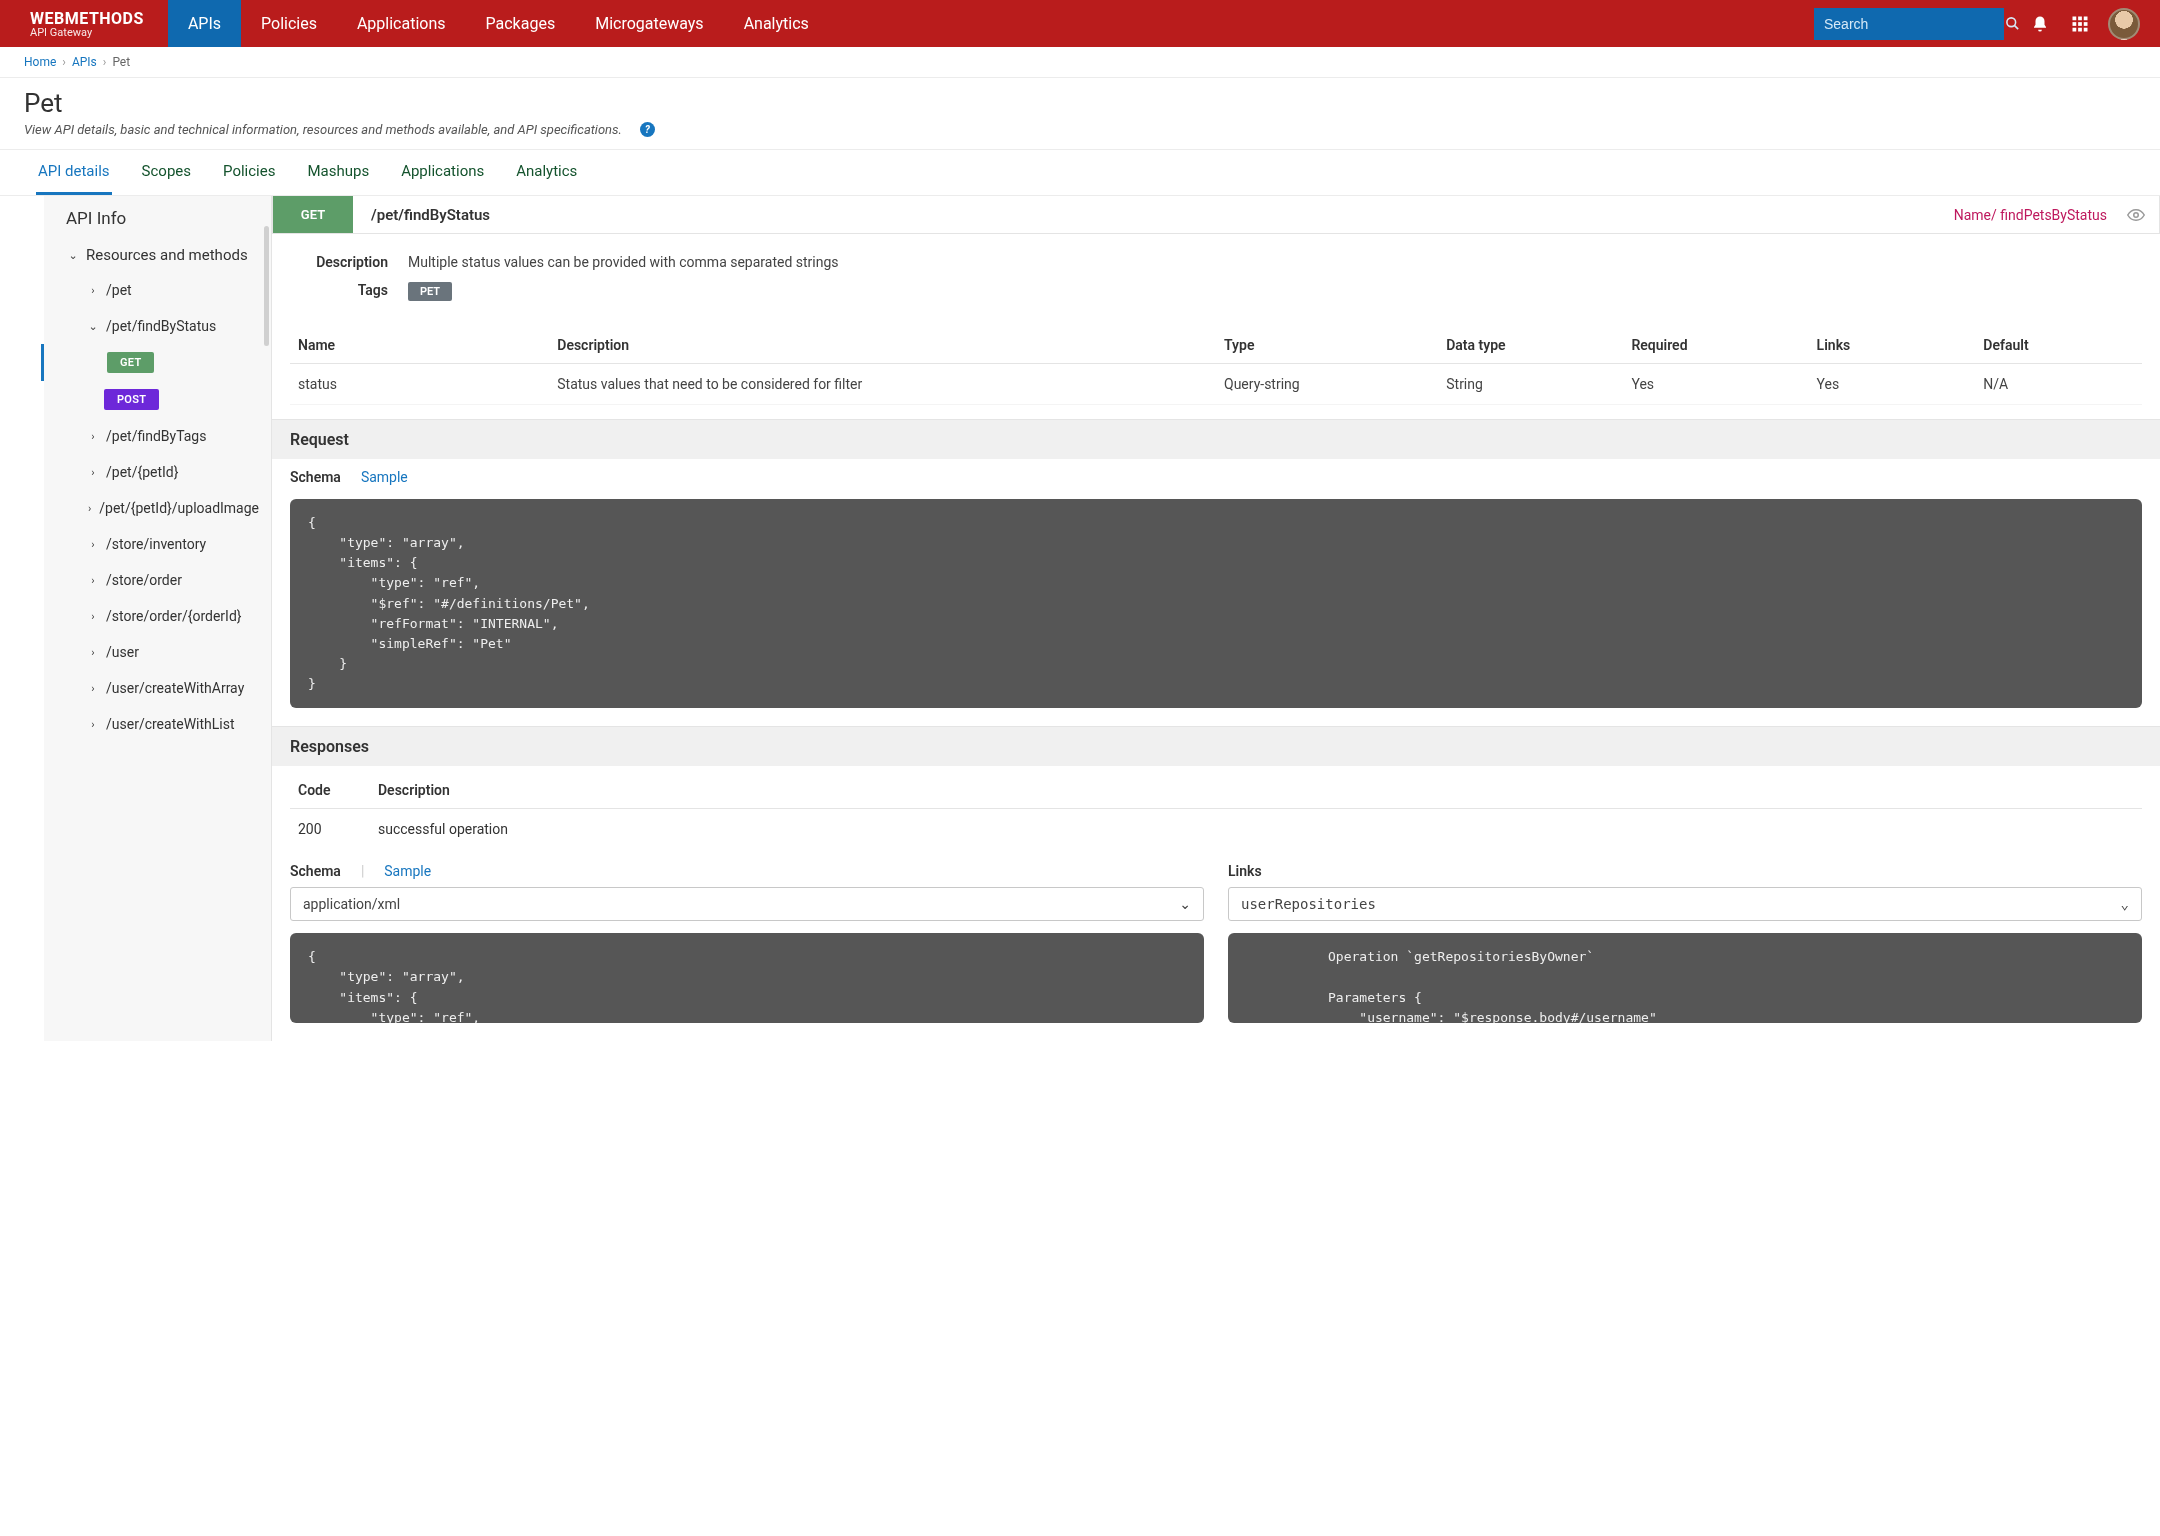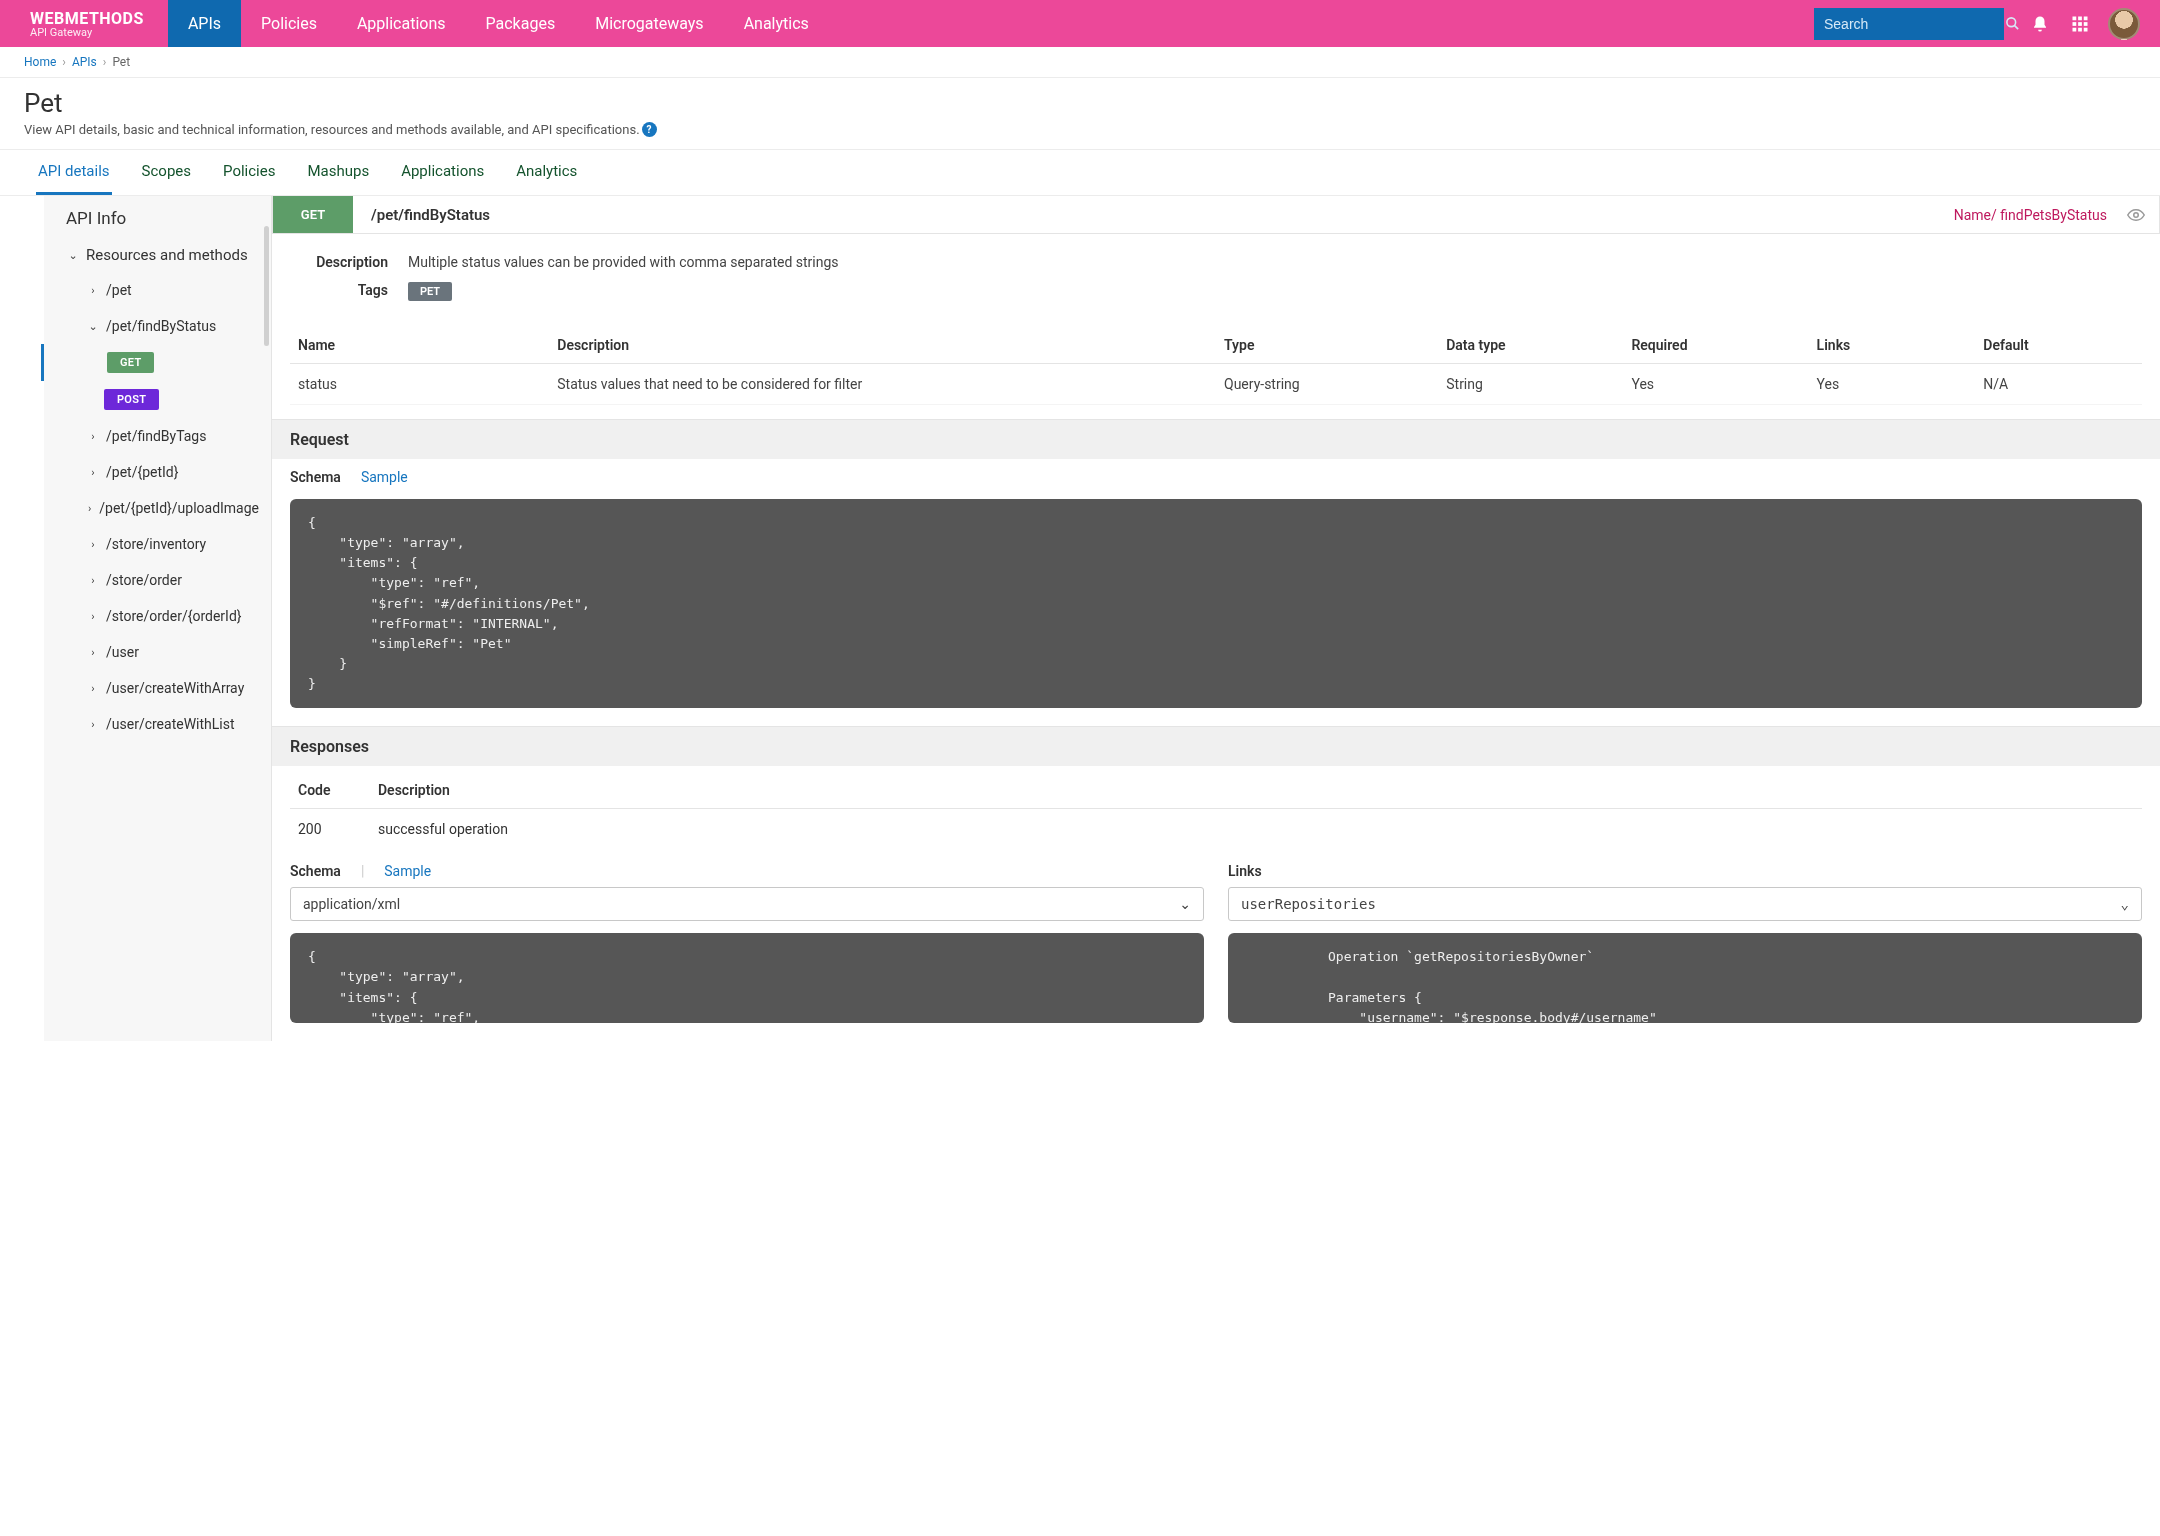--- a/index.html
+++ b/index.html
@@ -9,21 +9,21 @@
     color: #333;
     background: #fff;
     width: 2160px;
     transform-origin: top left;
   }
 
   
   .topbar {
     display: flex;
     align-items: center;
-    background: #ec4899;
+    background: #b91c1c;
     color: #fff;
     height: 47px;
   }
   .brand {
     display: flex;
     flex-direction: column;
     justify-content: center;
     padding: 0 24px 0 30px;
     height: 100%;
   }
@@ -62,21 +62,21 @@
     display: flex; align-items: center; gap: 6px;
     padding: 8px 24px; font-size: 12px; color: #666;
     border-bottom: 1px solid #ececec;
   }
   .breadcrumb .link { color: #1776BF; cursor: pointer; }
   .breadcrumb .sep { color: #999; }
 
   
   .page-head { padding: 10px 24px 12px; border-bottom: 1px solid #ececec; }
   .page-head h1 { font-size: 26px; font-weight: 400; color: #333; }
-  .page-head .sub { font-size: 13px; color: #555; margin-top: 4px; display: flex; align-items: center; gap: 2px; }
+  .page-head .sub { font-size: 13px; color: #555; margin-top: 4px; display: flex; align-items: center; gap: 18px; font-style: italic; }
   .help-circle {
     display: inline-flex; width: 15px; height: 15px; border-radius: 50%;
     background: #1776BF; color: #fff; font-size: 10px; font-weight: 700;
     align-items: center; justify-content: center;
   }
 
   
   .tabs {
     display: flex; gap: 28px; padding: 0 36px; border-bottom: 1px solid #ececec;
   }

